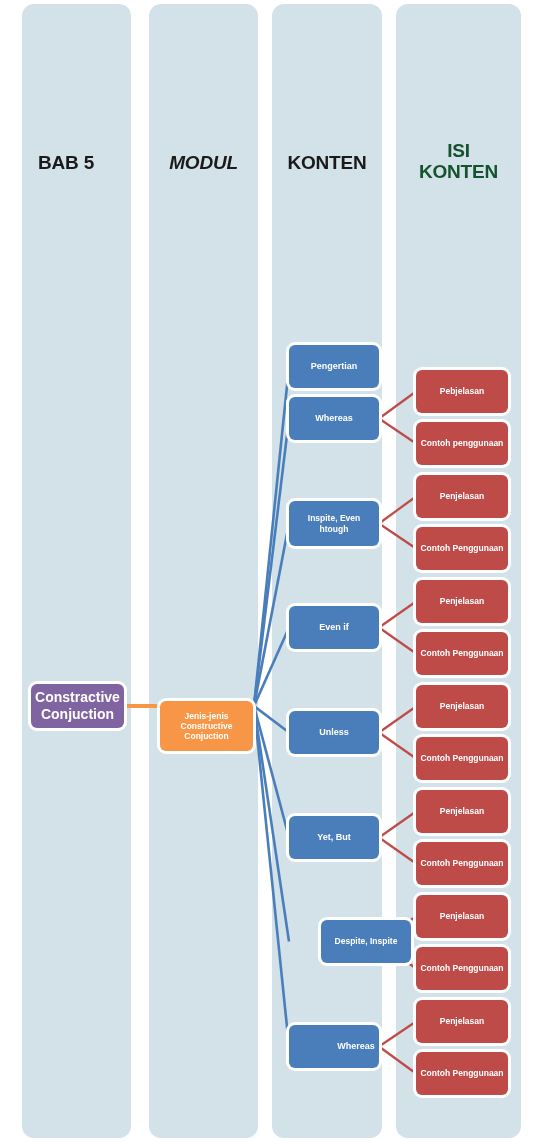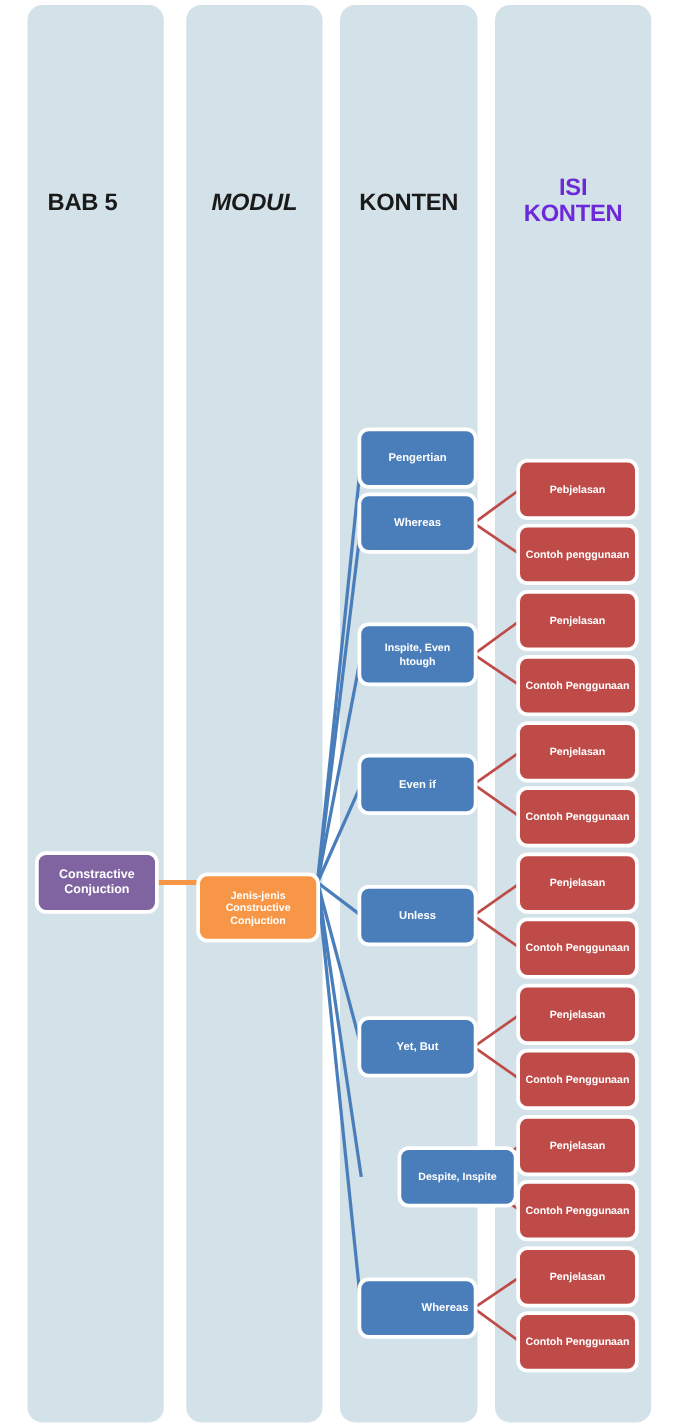--- a/index.html
+++ b/index.html
@@ -62,21 +62,21 @@
 
 <div id="canvas">
   <div id="lanes">
       <div class="lane" style="left: 22px; top: 4px; width: 109px; height: 1134px; background: rgb(211, 225, 232);"></div>
       <div class="lane-title" style="left: 22px; top: 152px; width: 88px; font-size: 19px; white-space: pre-line; color: rgb(26, 26, 26);">BAB 5</div>
       <div class="lane" style="left: 149px; top: 4px; width: 109px; height: 1134px; background: rgb(211, 225, 232);"></div>
       <div class="lane-title" style="left: 149px; top: 152px; width: 109px; font-size: 19px; white-space: pre-line; color: rgb(26, 26, 26); font-style: italic;">MODUL</div>
       <div class="lane" style="left: 272px; top: 4px; width: 110px; height: 1134px; background: rgb(211, 225, 232);"></div>
       <div class="lane-title" style="left: 272px; top: 152px; width: 110px; font-size: 19px; white-space: pre-line; color: rgb(26, 26, 26);">KONTEN</div>
       <div class="lane" style="left: 396px; top: 4px; width: 125px; height: 1134px; background: rgb(211, 225, 232);"></div>
-      <div class="lane-title" style="left: 396px; top: 140px; width: 125px; font-size: 19px; white-space: pre-line; color: #6d28d9;">ISI
+      <div class="lane-title" style="left: 396px; top: 140px; width: 125px; font-size: 19px; white-space: pre-line; color: #14532d;">ISI
 KONTEN</div>
     </div>
   <svg class="links" id="links">
       <line x1="124" y1="706" x2="160" y2="706" stroke="#f79646" stroke-width="4"></line>
       <line x1="254" y1="706" x2="289" y2="366.5" stroke="#4a7ebb" stroke-width="2.6"></line>
       <line x1="254" y1="706" x2="289" y2="418.5" stroke="#4a7ebb" stroke-width="2.6"></line>
       <line x1="254" y1="706" x2="289" y2="523.5" stroke="#4a7ebb" stroke-width="2.6"></line>
       <line x1="254" y1="706" x2="289" y2="627.5" stroke="#4a7ebb" stroke-width="2.6"></line>
       <line x1="254" y1="706" x2="289" y2="732.5" stroke="#4a7ebb" stroke-width="2.6"></line>
       <line x1="254" y1="706" x2="289" y2="837.5" stroke="#4a7ebb" stroke-width="2.6"></line>
@@ -91,21 +91,21 @@
       <line x1="379" y1="732.5" x2="416" y2="706.5" stroke="#be4b48" stroke-width="2.2"></line>
       <line x1="379" y1="732.5" x2="416" y2="758.5" stroke="#be4b48" stroke-width="2.2"></line>
       <line x1="379" y1="837.5" x2="416" y2="811.5" stroke="#be4b48" stroke-width="2.2"></line>
       <line x1="379" y1="837.5" x2="416" y2="863.5" stroke="#be4b48" stroke-width="2.2"></line>
       <line x1="379" y1="941.5" x2="416" y2="916.5" stroke="#be4b48" stroke-width="2.2"></line>
       <line x1="379" y1="941.5" x2="416" y2="968.5" stroke="#be4b48" stroke-width="2.2"></line>
       <line x1="379" y1="1046.5" x2="416" y2="1021.5" stroke="#be4b48" stroke-width="2.2"></line>
       <line x1="379" y1="1046.5" x2="416" y2="1073.5" stroke="#be4b48" stroke-width="2.2"></line>
     </svg>
   <div id="nodes">
-      <div class="node node-purple" style="left: 31px; top: 684px; width: 93px; height: 44px; font-size: 10px;">Constractive Conjuction</div>
+      <div class="node node-purple" style="left: 31px; top: 684px; width: 93px; height: 44px; font-size: 14px;">Constractive Conjuction</div>
       <div class="node node-orange" style="left: 160px; top: 681px; width: 93px; height: 50px; font-size: 8.5px; margin-top: 20px;">Jenis-jenis Constructive Conjuction</div>
       <div class="node node-blue" style="left: 289px; top: 345px; width: 90px; height: 43px; font-size: 9px;">Pengertian</div>
       <div class="node node-blue" style="left: 289px; top: 397px; width: 90px; height: 43px; font-size: 9px;">Whereas</div>
       <div class="node node-blue" style="left: 289px; top: 501px; width: 90px; height: 45px; font-size: 8.5px;">Inspite,  Even htough</div>
       <div class="node node-blue" style="left: 289px; top: 606px; width: 90px; height: 43px; font-size: 9px;">Even if</div>
       <div class="node node-blue" style="left: 289px; top: 711px; width: 90px; height: 43px; font-size: 9px;">Unless</div>
       <div class="node node-blue" style="left: 289px; top: 816px; width: 90px; height: 43px; font-size: 9px;">Yet, But</div>
       <div class="node node-blue" style="left: 289px; top: 920px; width: 90px; height: 43px; font-size: 8.5px; margin-left: 32px;">Despite, Inspite</div>
       <div class="node node-blue" style="left: 289px; top: 1025px; width: 90px; height: 43px; font-size: 9px; padding-left: 48px;">Whereas</div>
       <div class="node node-red" style="left: 416px; top: 370px; width: 92px; height: 43px; font-size: 8.5px;">Pebjelasan</div>

